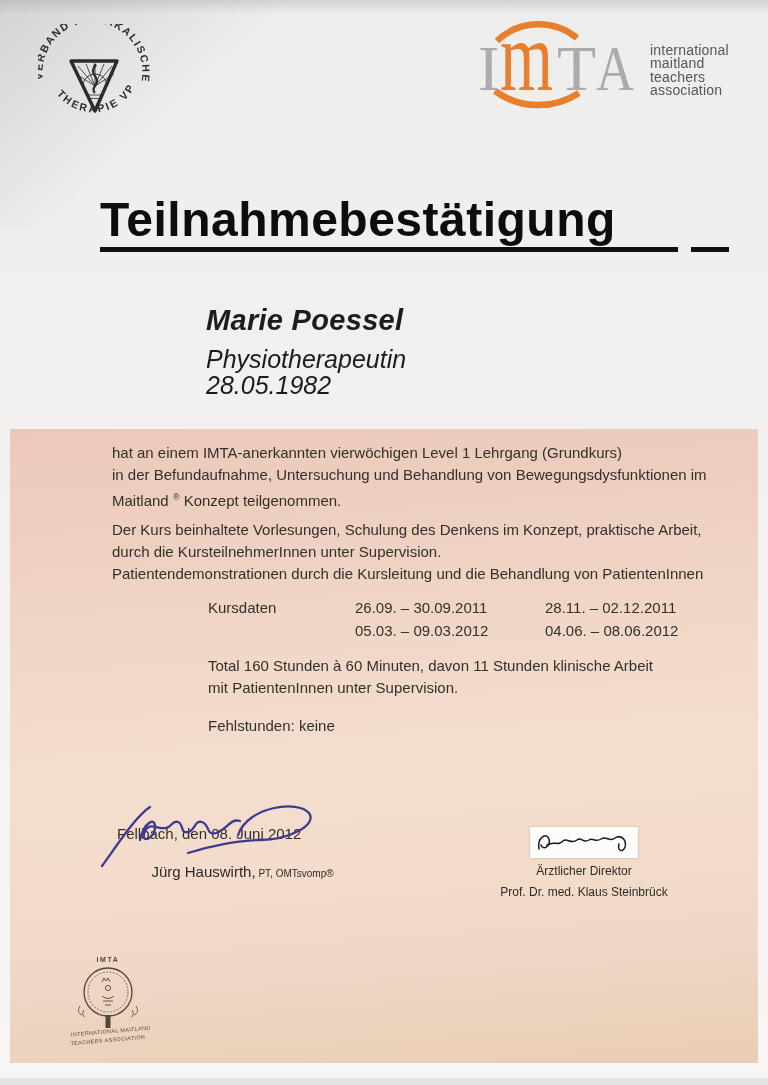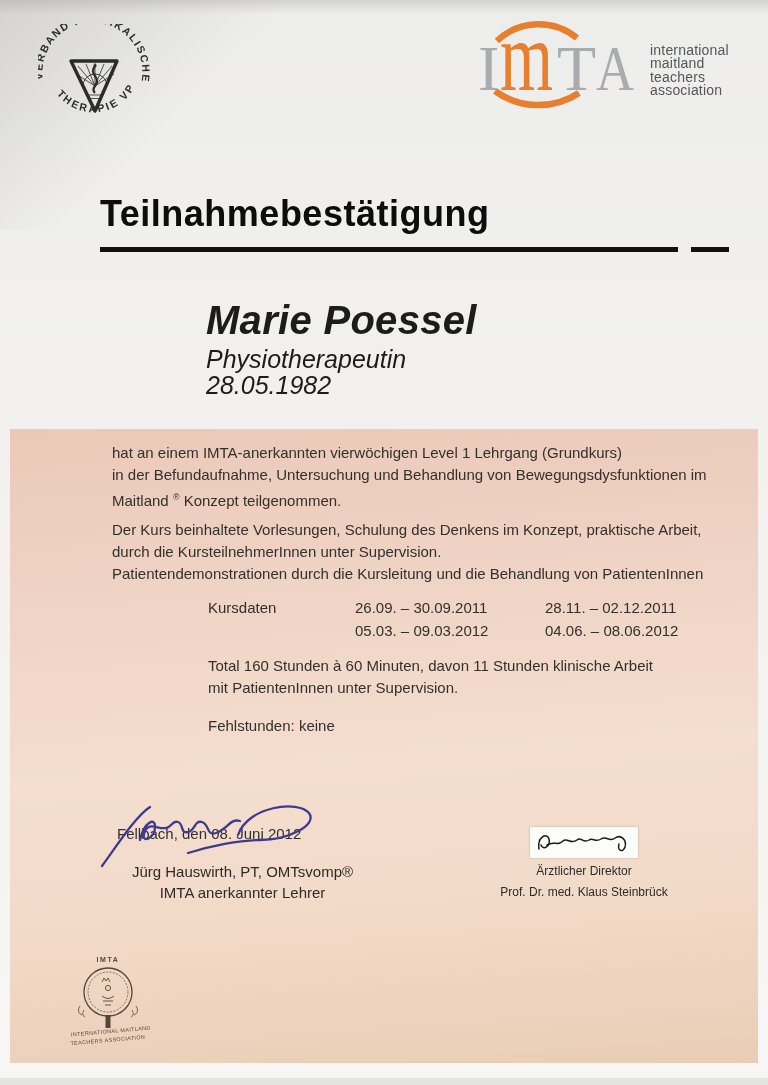--- a/index.html
+++ b/index.html
@@ -16,28 +16,28 @@
     pointer-events:none; }
   .bottom-edge { position:absolute; left:0; bottom:0; width:768px; height:7px; background:#e3e4e2; }
 
   
   .vpt-logo { position:absolute; left:38px; top:24px; }
   .imta-logo { position:absolute; left:470px; top:18px; }
   .imta-tagline { position:absolute; left:650px; top:44px; font-size:14px; line-height:13.4px;
     color:#55565a; letter-spacing:.2px; }
 
   
-  .title { position:absolute; left:100px; top:196px; font-size:36px; font-weight:bold;
+  .title { position:absolute; left:100px; top:196px; font-size:48px; font-weight:bold;
     letter-spacing:.5px; color:#0d0d0d; line-height:1; white-space:nowrap; }
   .title-underline { position:absolute; top:247px; left:100px; width:578px; height:5px; background:#111; }
   .title-underline-dash { position:absolute; top:247px; left:691px; width:38px; height:5px; background:#111; }
 
   
   .participant { position:absolute; left:206px; top:302px; font-style:italic; color:#1c1c1c; }
-  .participant .name { font-size:40px; font-weight:bold; line-height:36px; margin-bottom:8px; letter-spacing:.3px; }
+  .participant .name { font-size:29px; font-weight:bold; line-height:36px; margin-bottom:8px; letter-spacing:.3px; }
   .participant .line { font-size:25px; line-height:26px; }
 
   
   .panel { position:absolute; left:10px; top:429px; width:748px; height:634px;
     background:linear-gradient(176deg,#ebc9b9 0%, #efd3c4 25%, #f4decf 52%, #f2dac8 75%, #e9cdb6 100%); }
 
   .txt { position:absolute; font-size:15px; line-height:22px; color:#33302c; white-space:nowrap; }
   .txt b { font-weight:normal; }
   sup { font-size:9px; }
 
@@ -47,21 +47,21 @@
   .kd-col1 { left:355px; top:597px; line-height:22.5px; }
   .kd-col2 { left:545px; top:597px; line-height:22.5px; }
   .total { left:208px; top:655px; }
   .fehl { left:208px; top:715px; }
   .place { left:117px; top:787px;margin-top:36px; }
 
   
   .sig-left-svg { position:absolute; left:92px; top:800px; }
   .sig-left-text { position:absolute; left:100px; top:861px; width:285px; text-align:center;
     font-size:15px; line-height:21px; color:#2d2b28; }
-  .sig-left-text .creds { font-size:15px; }
+  .sig-left-text .creds { font-size:10px; }
   .sig-right-box { position:absolute; left:530px; top:827px; width:108px; height:31px;
     background:#fcfcfa; box-shadow:0 0 2px rgba(120,90,70,.35); }
   .sig-right-text { position:absolute; left:468px; top:861px; width:232px; text-align:center;
     font-size:12px; line-height:21px; color:#2d2b28; }
 
   .stamp { position:absolute; left:64px; top:944px; }
 </style>
 </head>
 <body>
 
@@ -158,21 +158,20 @@
 
   <svg class="sig-left-svg" width="255" height="72" viewBox="0 0 255 72">
     <g fill="none" stroke-width="2.3" stroke-linecap="round" stroke="#3d3a90">
       <path d="M 10,66 C 26,44 44,16 58,7"></path>
       <path d="M 48,40 C 52,22 64,16 63,28 C 62,38 50,44 52,34 C 56,20 66,30 74,28 C 80,27 80,20 86,22 C 92,24 88,34 96,32 C 104,30 102,20 110,22 C 118,25 114,36 124,33 C 136,29 138,18 148,21"></path>
       <path d="M 146,35 C 156,6 206,0 217,13 C 226,25 196,40 168,40 C 148,40 118,46 96,53"></path>
     </g>
   </svg>
   <div class="sig-left-text">
     <div><span>Jürg Hauswirth,</span><span class="creds"> PT, OMTsvomp®</span></div>
-    <div>IMTA anerkannter Lehrer</div>
   </div>
 
   <div class="sig-right-box">
     <svg width="108" height="31" viewBox="0 0 108 31">
       <g fill="none" stroke-width="1.5" stroke-linecap="round" stroke="#1b1b1b">
         <path d="M 9,22 C 7,10 17,5 19,12 C 21,19 13,24 11,18"></path>
         <path d="M 17,18 C 25,13 27,20 33,14 C 37,10 41,18 47,13 C 51,9 53,17 59,13 C 63,10 65,16 71,12 C 77,8 79,16 85,11 C 91,7 97,13 95,20 C 93,26 87,24 89,17"></path>
       </g>
     </svg>
   </div>

